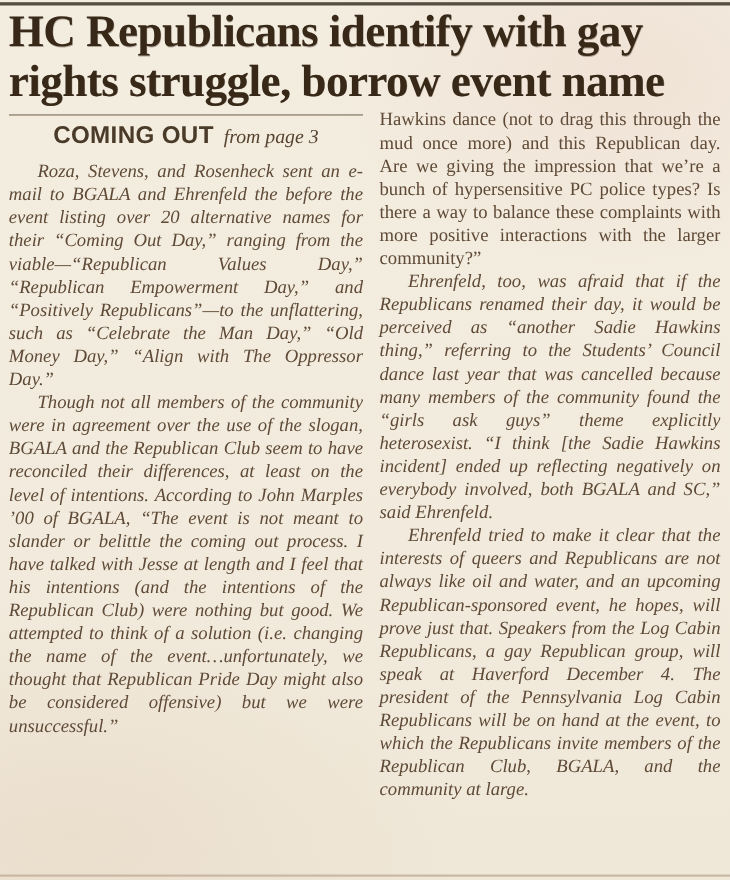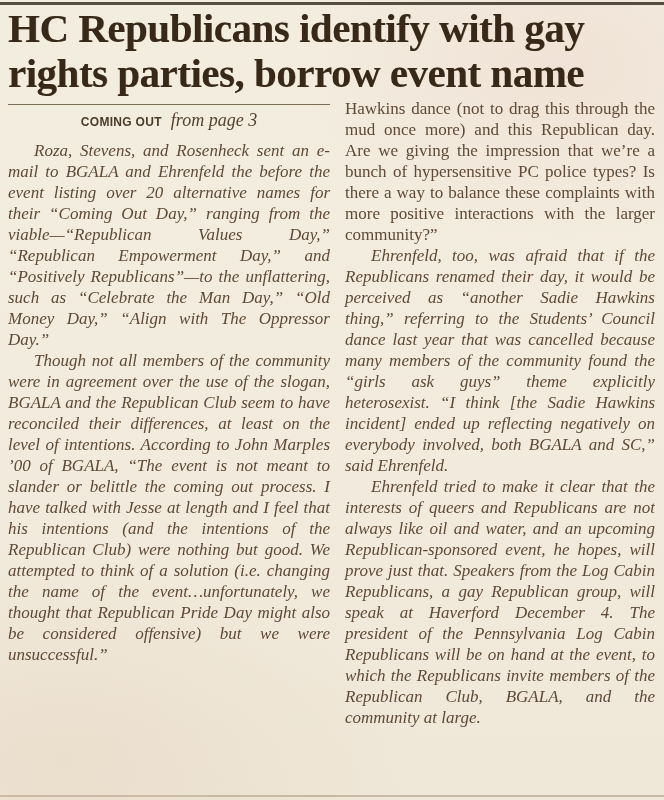--- a/index.html
+++ b/index.html
@@ -61,21 +61,21 @@
     margin-top: 8px;
     margin-bottom: 9px;
     border-top: 1px solid var(--rule-light);
     padding-top: 5px;
     text-align: center;
     white-space: nowrap;
   }
   .continuation .slug {
     font-family: "Liberation Sans", sans-serif;
     font-weight: 700;
-    font-size: 12px;
+    font-size: 22px;
     letter-spacing: 0.3px;
     color: #4a3a28;
   }
   .continuation .note {
     font-style: italic;
     font-size: 18px;
     color: #55432f;
     margin-left: 5px;
   }
   .body-text p {
@@ -89,21 +89,21 @@
 </style>
 </head>
 <body>
 
 <div class="page">
 
   <div class="top-rule"></div>
 
   <h1 class="headline">
     <span>HC Republicans identify with gay</span>
-    <span>rights parties, borrow event name</span>
+    <span>rights struggle, borrow event name</span>
   </h1>
 
   <div class="columns">
 
     <div class="col-left">
       <div class="continuation">
         <span class="slug">COMING OUT</span>
         <span class="note">from page 3</span>
       </div>
       <div class="body-text">

